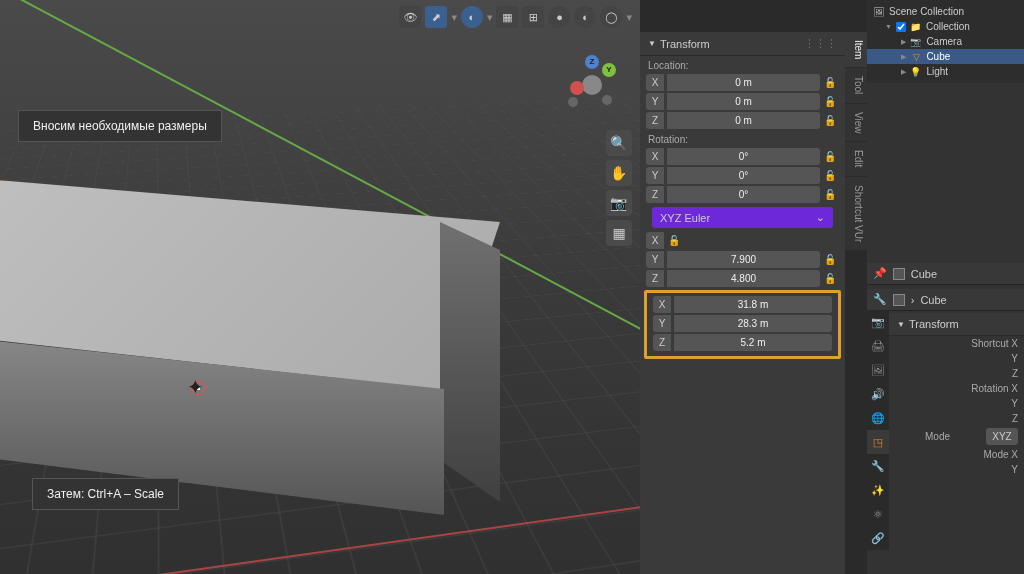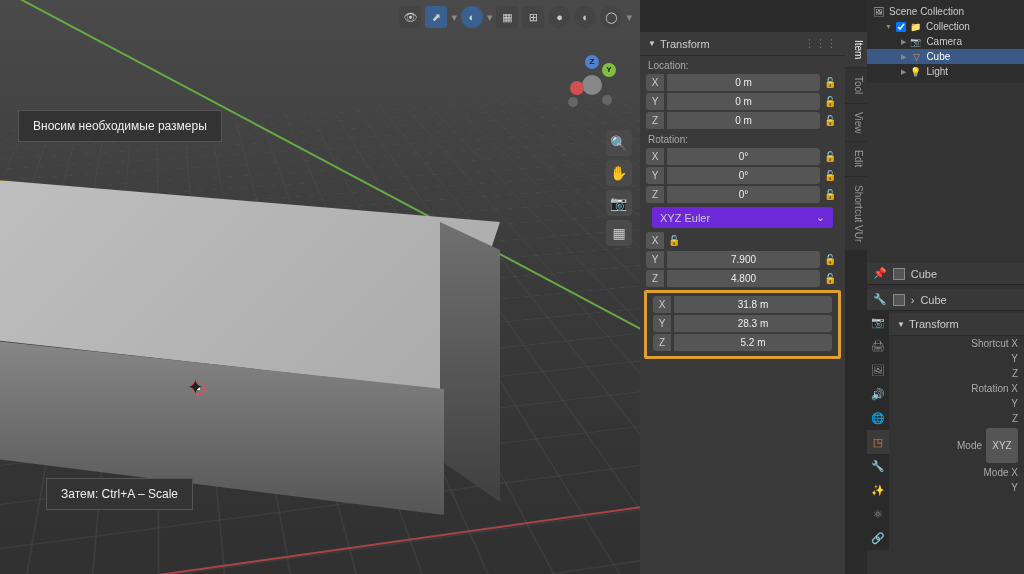--- a/index.html
+++ b/index.html
@@ -33,21 +33,21 @@
   .hicon { width: 22px; height: 22px; background: #444; border-radius: 3px; display: flex; align-items: center; justify-content: center; cursor: pointer; font-size: 11px; }
   .hicon.active { background: #3a6090; }
   .hicon.circle { border-radius: 50%; }
   
   .cursor3d { position: absolute; top: 375px; left: 185px; width: 24px; height: 24px; }
   .cursor3d::before { content: ''; position: absolute; width: 12px; height: 12px; border: 1px solid #ff4444; border-radius: 50%; top: 6px; left: 6px; background: radial-gradient(circle, #fff 30%, transparent 30%); }
   .cursor3d::after { content: '✦'; position: absolute; color: #222; font-size: 20px; top: 0; left: 2px; }
   
   .overlay-text { position: absolute; background: #333333; color: #efefef; padding: 8px 14px; font-size: 12px; border: 1px solid #555; }
   .ot1 { top: 110px; left: 18px; }
-  .ot2 { top: 478px; left: 46px; }
+  .ot2 { top: 478px; left: 32px; }
   
   .npanel { position: absolute; left: 640px; top: 32px; width: 205px; background: #3a3a3a; height: 542px; }
   .npanel-header { padding: 5px 8px; background: #3a3a3a; display: flex; align-items: center; gap: 4px; border-bottom: 1px solid #2a2a2a; }
   .npanel-header .tri { font-size: 8px; }
   .section-label { padding: 4px 8px 2px; color: #aaa; font-size: 10px; }
   .prop-row { display: flex; align-items: center; padding: 1px 6px; gap: 3px; }
   .prop-axis { width: 18px; text-align: center; color: #ccc; background: #555; border-radius: 3px 0 0 3px; padding: 3px 0; font-size: 10px; }
   .prop-val { flex: 1; background: #555; color: #eee; text-align: center; padding: 3px 4px; border-radius: 0 3px 3px 0; font-size: 10px; }
   .prop-lock { width: 16px; text-align: center; color: #888; cursor: pointer; font-size: 10px; }
   .dropdown { margin: 3px 12px; background: #6d28d9; padding: 4px 8px; border-radius: 3px; display: flex; justify-content: space-between; align-items: center; cursor: pointer; }
@@ -68,21 +68,21 @@
   
   .prop-editor { margin-top: 180px; }
   .obj-header { display: flex; align-items: center; padding: 4px 6px; gap: 6px; background: #383838; border-bottom: 1px solid #222; }
   .obj-sq { width: 12px; height: 12px; background: #555; border: 1px solid #888; }
   .prop-tabs { position: absolute; left: 0; top: 310px; width: 22px; display: flex; flex-direction: column; background: #2a2a2a; }
   .ptab { width: 22px; height: 24px; display: flex; align-items: center; justify-content: center; cursor: pointer; color: #999; font-size: 11px; }
   .ptab.active { background: #3a3a3a; color: #e08030; }
   .prop-content { margin-left: 22px; padding: 2px 0; }
   .pe-row { display: flex; justify-content: flex-end; padding: 2px 6px; gap: 4px; align-items: center; font-size: 10px; }
   .pe-label { color: #aaa; }
-  .pe-field { background: #555; padding: 12px 6px; border-radius: 3px; min-width: 32px; text-align: center; }
+  .pe-field { background: #555; padding: 3px 6px; border-radius: 3px; min-width: 32px; text-align: center; margin-left: 32px; }
 </style>
 </head>
 <body>
 
 <div class="viewport">
   <div class="grid"></div>
   <div class="axis-x"></div>
   <div class="axis-y"></div>
   <div class="cube">
     <div class="cube-top"></div>

